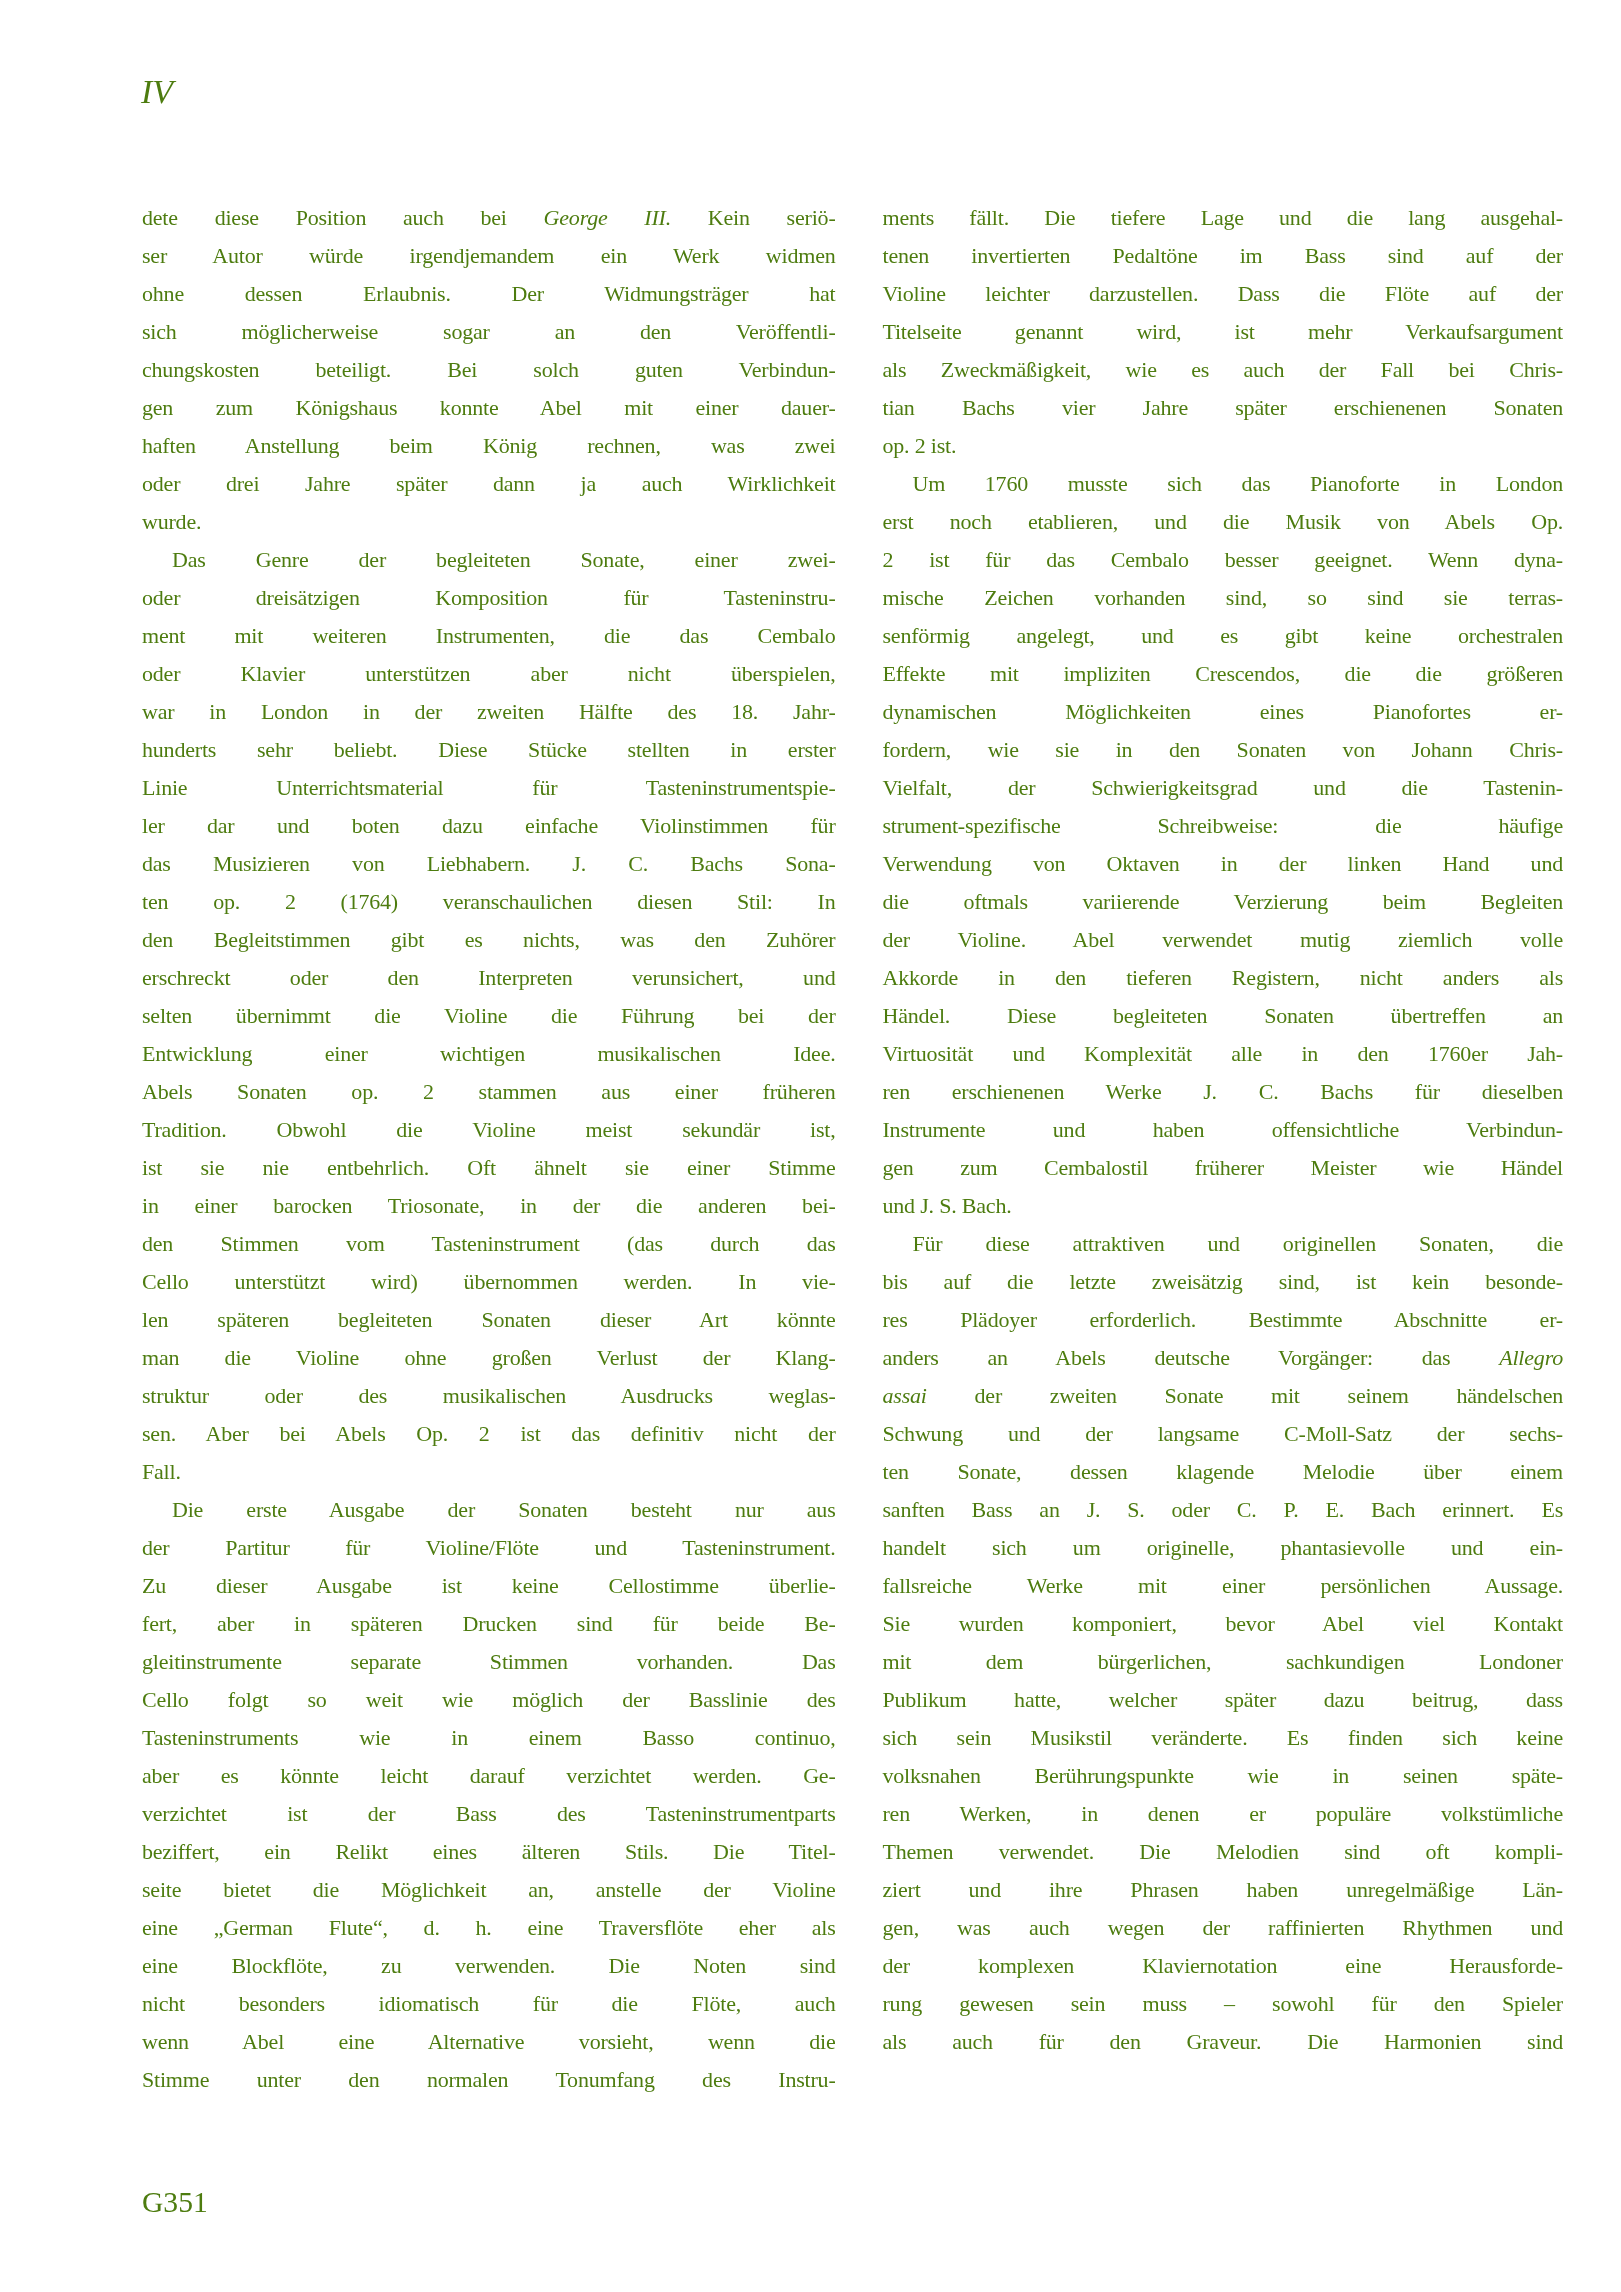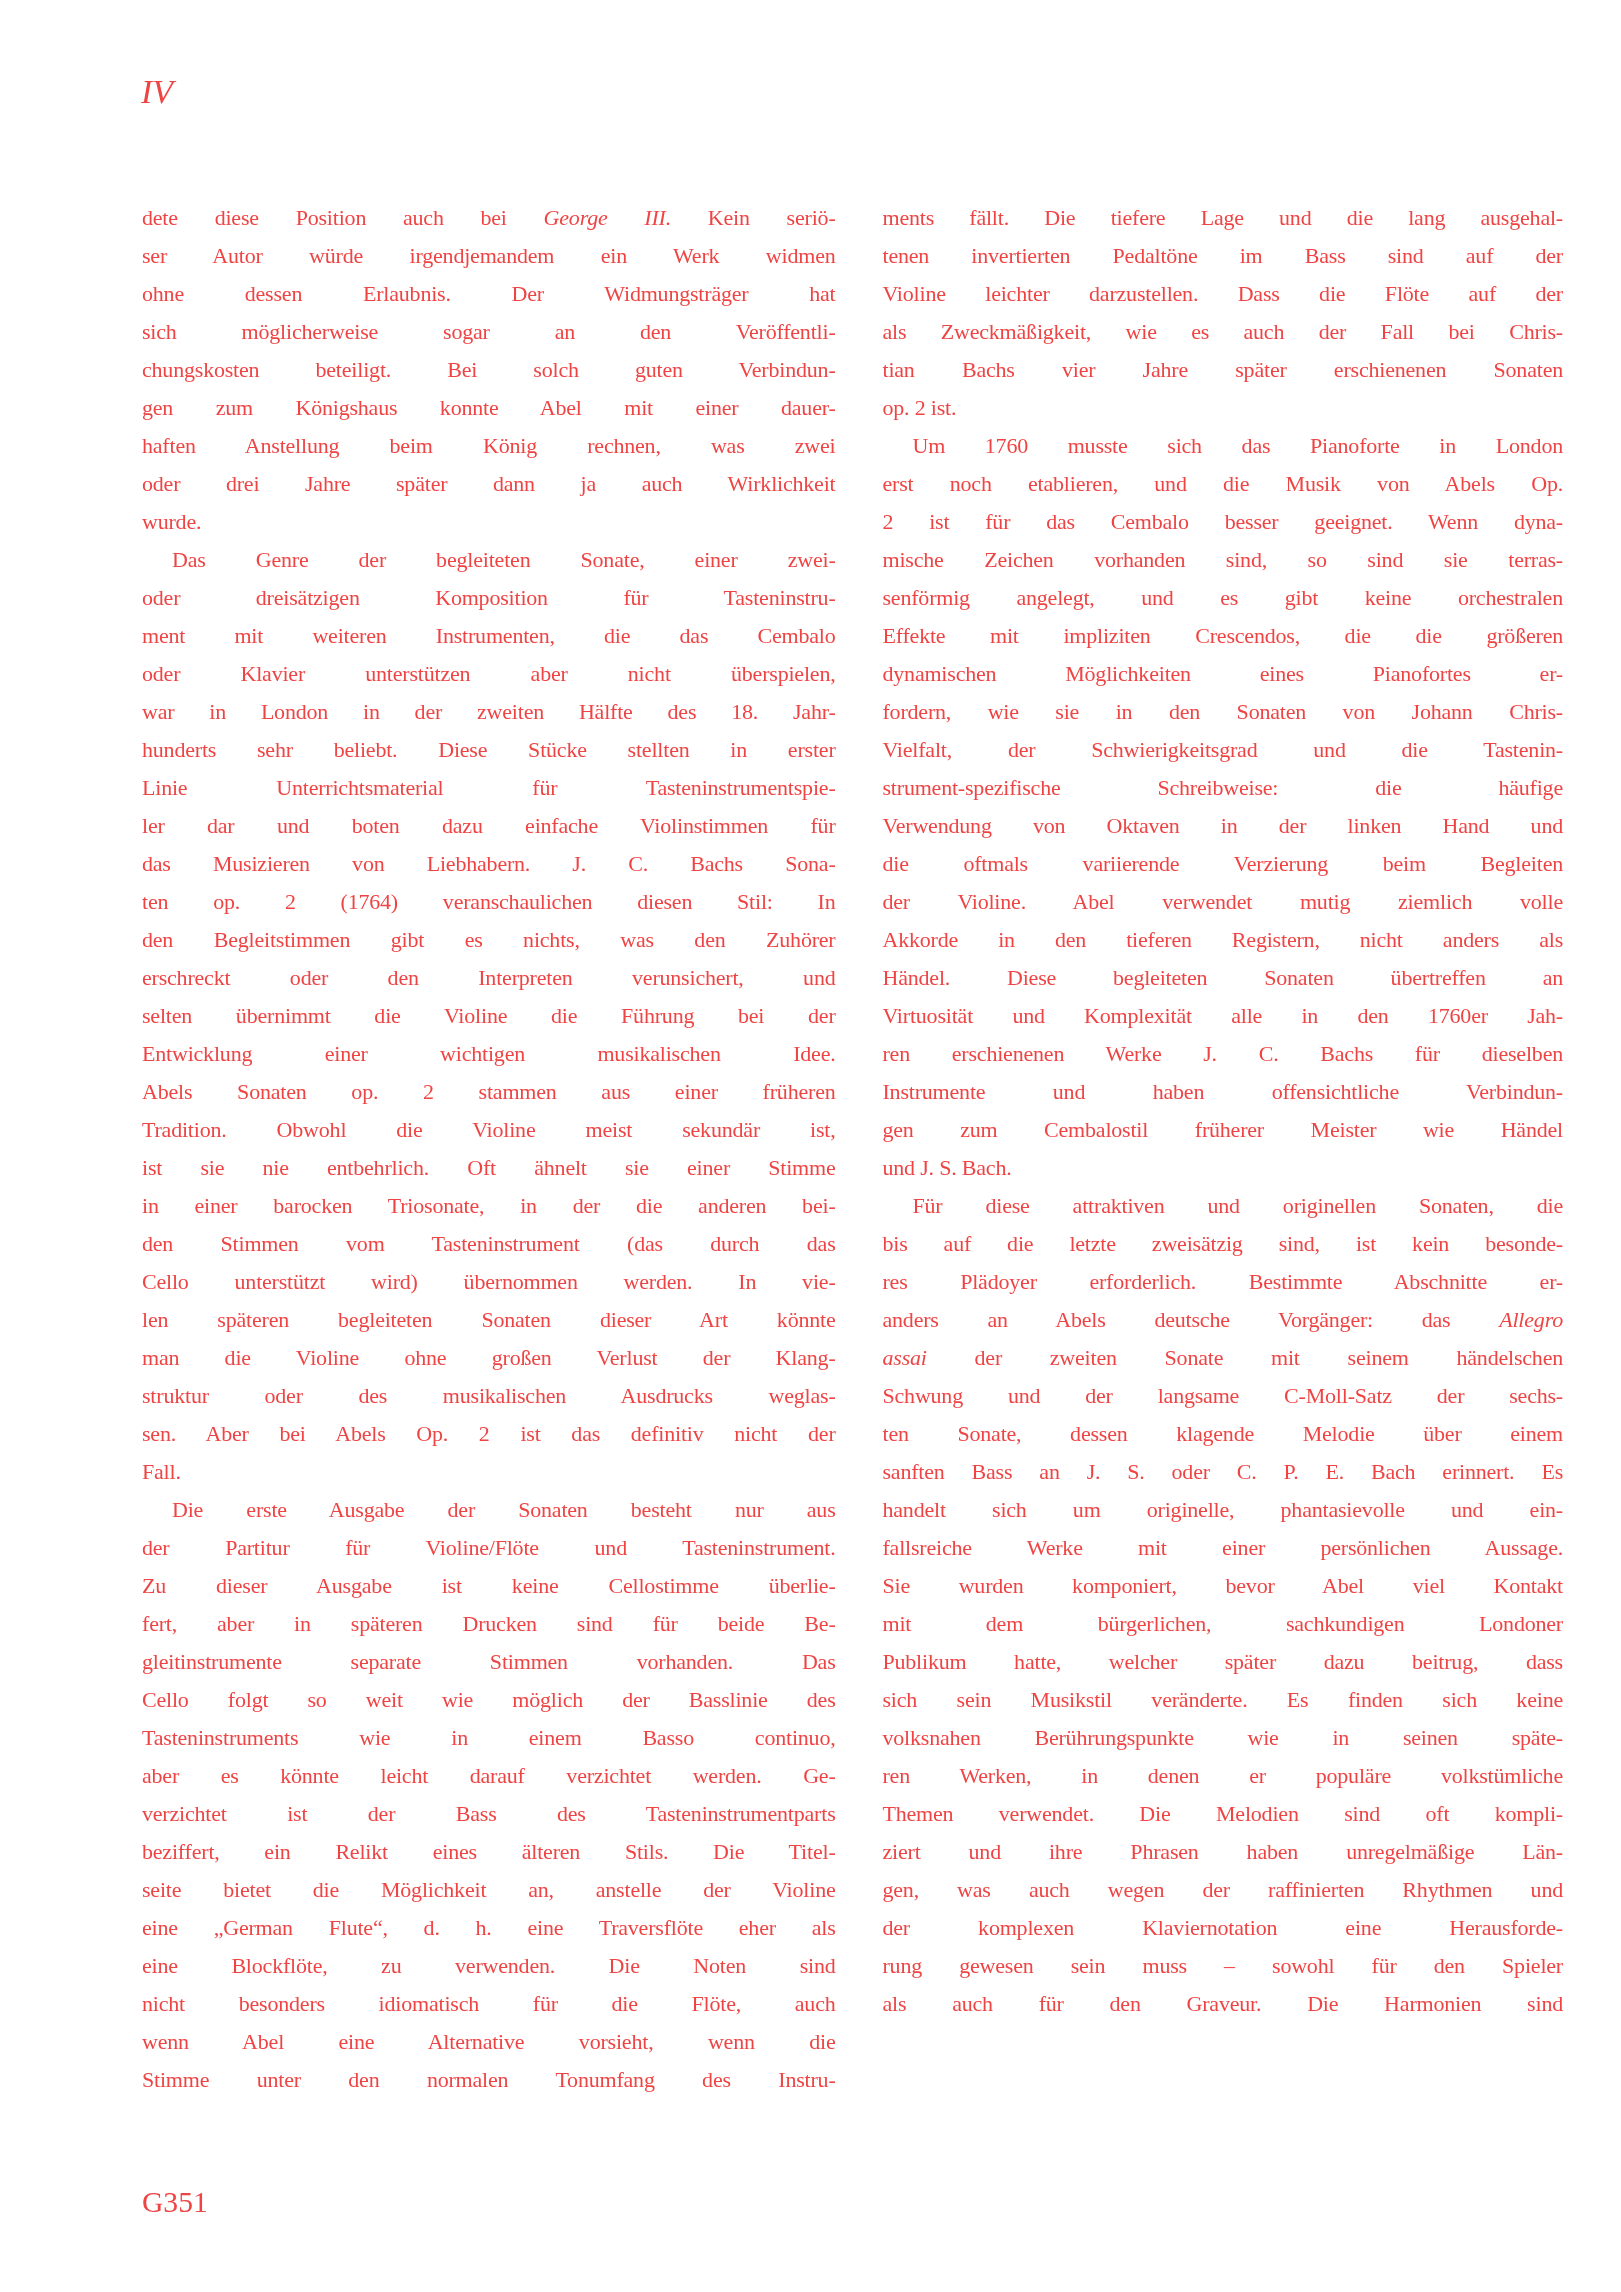--- a/index.html
+++ b/index.html
@@ -6,21 +6,21 @@
     margin: 0;
     padding: 0;
     background: #e8e8e8;
   }
   #page {
     position: relative;
     width: 1622px;
     height: 2293px;
     background: #ffffff;
     font-family: "Liberation Serif", "DejaVu Serif", serif;
-    color: #ef4444;
+    color: #4d7c0f;
     overflow: hidden;
   }
   .page-header {
     position: absolute;
     left: 141px;
     top: 73px;
     font-size: 34px;
     font-style: italic;
     line-height: 38px;
   }
@@ -128,20 +128,21 @@
           <div class="line">wenn Abel eine Alternative vorsieht, wenn die</div>
           <div class="line">Stimme unter den normalen Tonumfang des Instru-</div>
         </div>
       </div>
     <div class="gutter"></div>
     <div class="col col-right">
         <div class="paragraph">
           <div class="line">ments fällt. Die tiefere Lage und die lang ausgehal-</div>
           <div class="line">tenen invertierten Pedaltöne im Bass sind auf der</div>
           <div class="line">Violine leichter darzustellen. Dass die Flöte auf der</div>
+          <div class="line">Titelseite genannt wird, ist mehr Verkaufsargument</div>
           <div class="line">als Zweckmäßigkeit, wie es auch der Fall bei Chris-</div>
           <div class="line">tian Bachs vier Jahre später erschienenen Sonaten</div>
           <div class="line">op. 2 ist.</div>
         </div>
         <div class="paragraph indent">
           <div class="line">Um 1760 musste sich das Pianoforte in London</div>
           <div class="line">erst noch etablieren, und die Musik von Abels Op.</div>
           <div class="line">2 ist für das Cembalo besser geeignet. Wenn dyna-</div>
           <div class="line">mische Zeichen vorhanden sind, so sind sie terras-</div>
           <div class="line">senförmig angelegt, und es gibt keine orchestralen</div>

